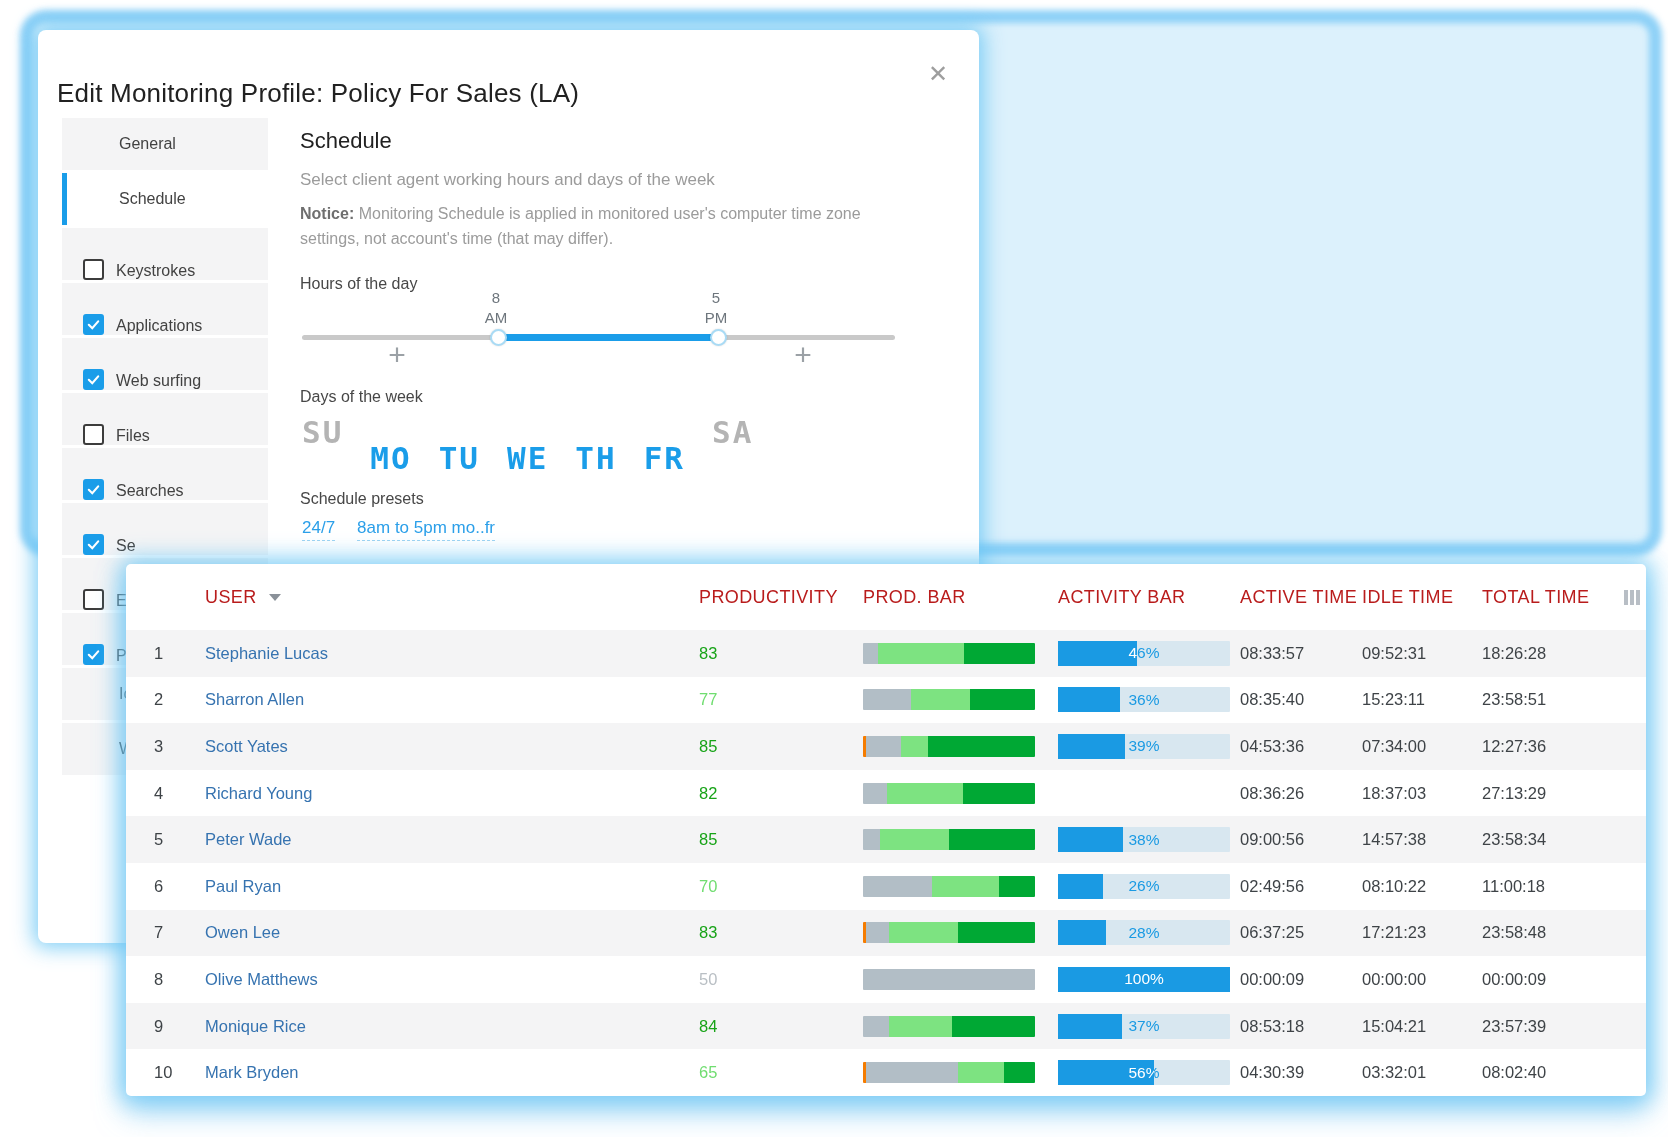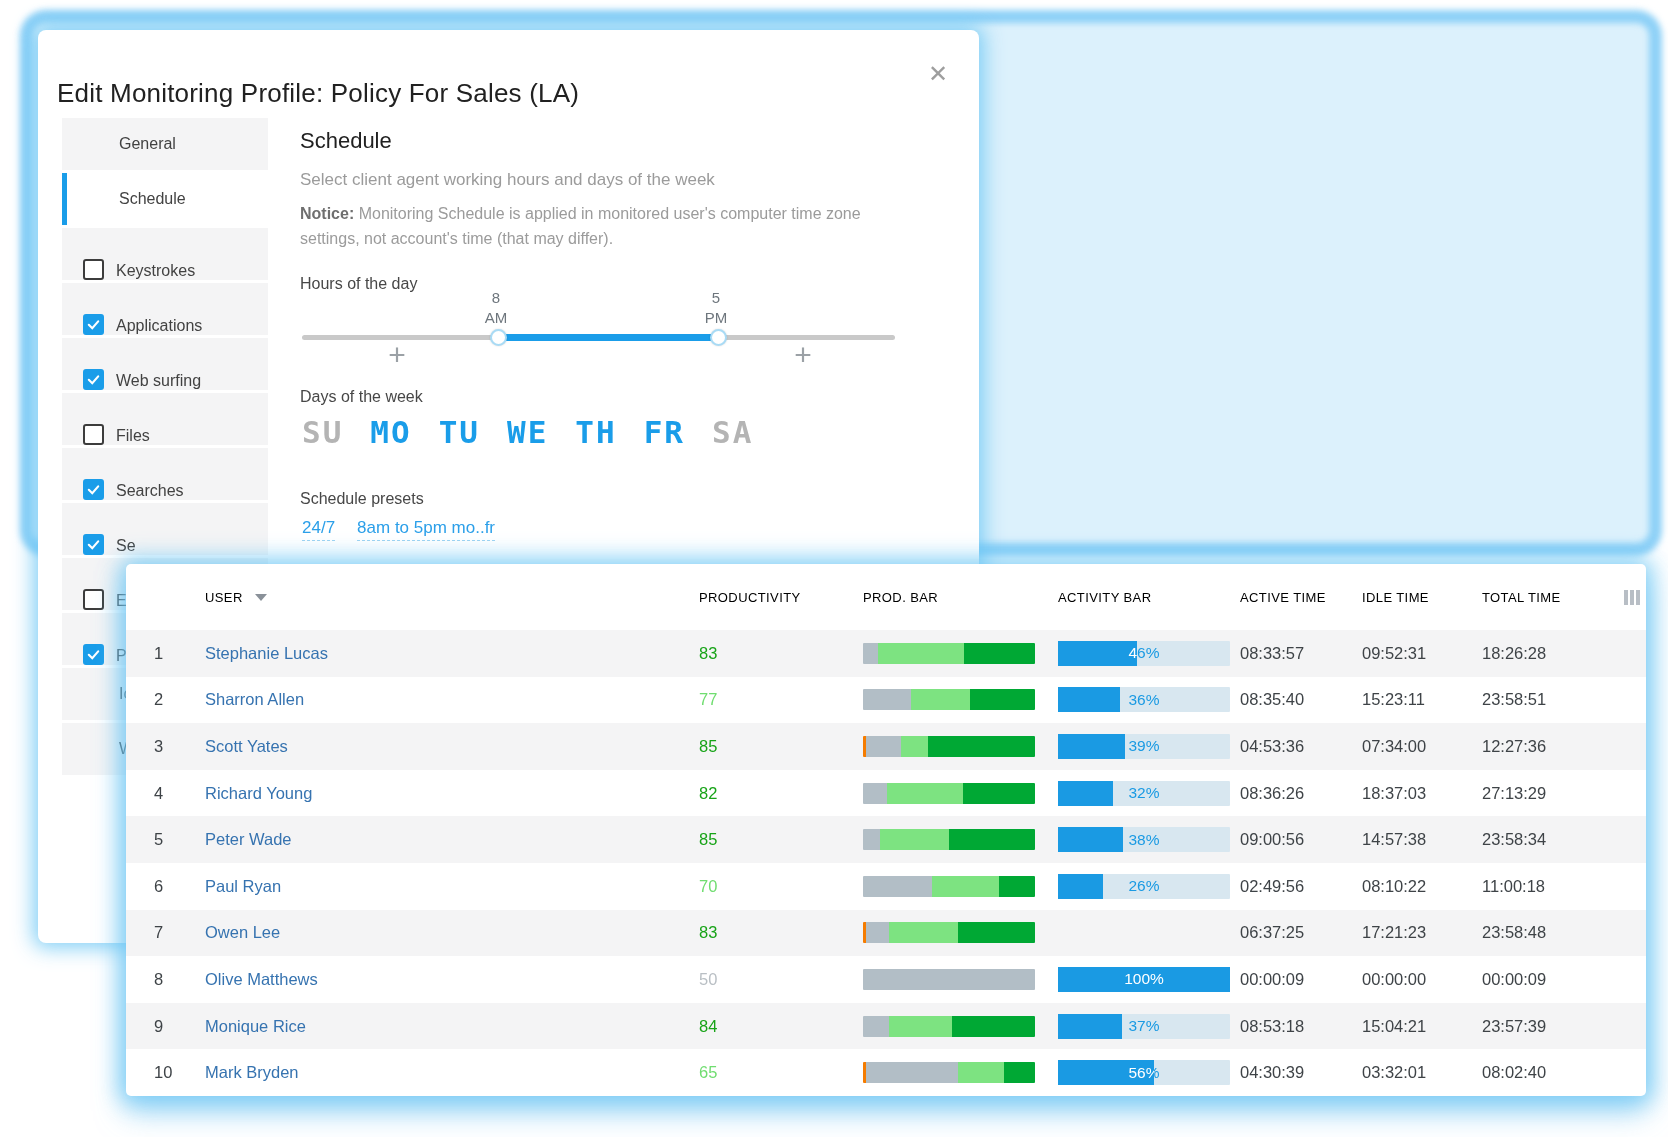--- a/index.html
+++ b/index.html
@@ -59,34 +59,34 @@
     color:#6e767d; line-height:20px; }
   .sl-lab.l1 { left:166px; } .sl-lab.l2 { left:386px; }
   .sl-plus { position:absolute; top:52px; width:30px; height:30px; color:#9ba1a6;
     font-size:30px; font-weight:300; text-align:center; line-height:30px; cursor:pointer; }
   .sl-plus.p1 { left:82px; } .sl-plus.p2 { left:488px; }
 
   .c-days-label { position:absolute; left:0; top:358px; font-size:16px; color:#474747; }
   .days { position:absolute; left:2px; top:384px; display:flex; gap:27px; }
   .day { font-size:31px; font-weight:800; letter-spacing:2px; color:#b4b4b4; cursor:pointer;
     font-family:"DejaVu Sans Mono", monospace; }
-  .day.on { color:var(--accent); }
+  .day.on { color:var(--accent);margin-top:26px; }
 
   .c-presets-label { position:absolute; left:0; top:460px; font-size:16px; color:#474747; }
   .presets { position:absolute; left:2px; top:488px; display:flex; gap:22px; }
   .preset-link { font-size:17px; color:var(--link); text-decoration:none;
     border-bottom:1.5px dashed #9fd4f2; padding-bottom:2px; cursor:pointer; }
 
   
   .table-card { position:absolute; left:126px; top:564px; width:1520px; height:532px;
     background:#fff; border-radius:5px; z-index:2;
     box-shadow:0 0 22px 6px rgba(110,200,245,.8), 0 16px 30px rgba(100,190,240,.55); }
   .thead { position:relative; height:66px; }
   .th { position:absolute; top:0; height:66px; display:flex; align-items:center;
-    font-size:13px; color:#000000; letter-spacing:.4px; cursor:pointer; }
+    font-size:18px; color:#b91c1c; letter-spacing:.4px; cursor:pointer; }
   .th-user{left:79px;} .th-prod{left:573px;} .th-pbar{left:737px;} .th-abar{left:932px;}
   .th-active{left:1114px;} .th-idle{left:1236px;} .th-total{left:1356px;}
   .sort-caret { width:0; height:0; border-left:6px solid transparent;
     border-right:6px solid transparent; border-top:7px solid #8a9199; margin-left:12px; }
   .cols-icon { position:absolute; left:1498px; top:26px; display:flex; gap:2px; cursor:pointer; }
   .cols-icon i { width:4px; height:15px; background:#b8bec5; }
 
   .trow { position:relative; height:46.6px; }
   .trow.odd { background:#f4f4f5; }
   .cell { position:absolute; top:0; height:100%; display:flex; align-items:center;
@@ -325,29 +325,20 @@
           <div class="cell c-num">4</div>
           <div class="cell c-name">Richard Young</div>
           <div class="cell c-prodv" style="color: rgb(23, 163, 23);">82</div>
           <div class="cell c-pbar">
             <div class="pbar">
               <div style="width: 14%; background: rgb(178, 190, 198);"></div>
               <div style="width: 44%; background: rgb(125, 227, 129);"></div>
               <div style="width: 42%; background: rgb(0, 168, 52);"></div>
             </div>
           </div>
-          <div class="cell c-abar">
-            <div class="atrack" style="background: rgb(216, 231, 240);">
-              <div class="afill" style="width: 32%; background: rgb(26, 154, 227);"></div>
-              <div class="albl" style="color: rgb(26, 154, 227);">32%</div>
-              <div class="aclip" style="width: 32%;">
-                <div class="albl" style="color: rgb(255, 255, 255);">32%</div>
-              </div>
-            </div>
-          </div>
           <div class="cell c-at">08:36:26</div>
           <div class="cell c-it">18:37:03</div>
           <div class="cell c-tt">27:13:29</div>
         </div>
         <div class="trow odd">
           <div class="cell c-num">5</div>
           <div class="cell c-name">Peter Wade</div>
           <div class="cell c-prodv" style="color: rgb(23, 163, 23);">85</div>
           <div class="cell c-pbar">
             <div class="pbar">
@@ -398,20 +389,29 @@
           <div class="cell c-name">Owen Lee</div>
           <div class="cell c-prodv" style="color: rgb(23, 163, 23);">83</div>
           <div class="cell c-pbar">
             <div class="pbar">
               <div style="width: 2%; background: rgb(245, 124, 0);"></div>
               <div style="width: 13%; background: rgb(178, 190, 198);"></div>
               <div style="width: 40%; background: rgb(125, 227, 129);"></div>
               <div style="width: 45%; background: rgb(0, 168, 52);"></div>
             </div>
           </div>
+          <div class="cell c-abar">
+            <div class="atrack" style="background: rgb(216, 231, 240);">
+              <div class="afill" style="width: 28%; background: rgb(26, 154, 227);"></div>
+              <div class="albl" style="color: rgb(26, 154, 227);">28%</div>
+              <div class="aclip" style="width: 28%;">
+                <div class="albl" style="color: rgb(255, 255, 255);">28%</div>
+              </div>
+            </div>
+          </div>
           <div class="cell c-at">06:37:25</div>
           <div class="cell c-it">17:21:23</div>
           <div class="cell c-tt">23:58:48</div>
         </div>
         <div class="trow">
           <div class="cell c-num">8</div>
           <div class="cell c-name">Olive Matthews</div>
           <div class="cell c-prodv" style="color: rgb(185, 191, 196);">50</div>
           <div class="cell c-pbar">
             <div class="pbar">

